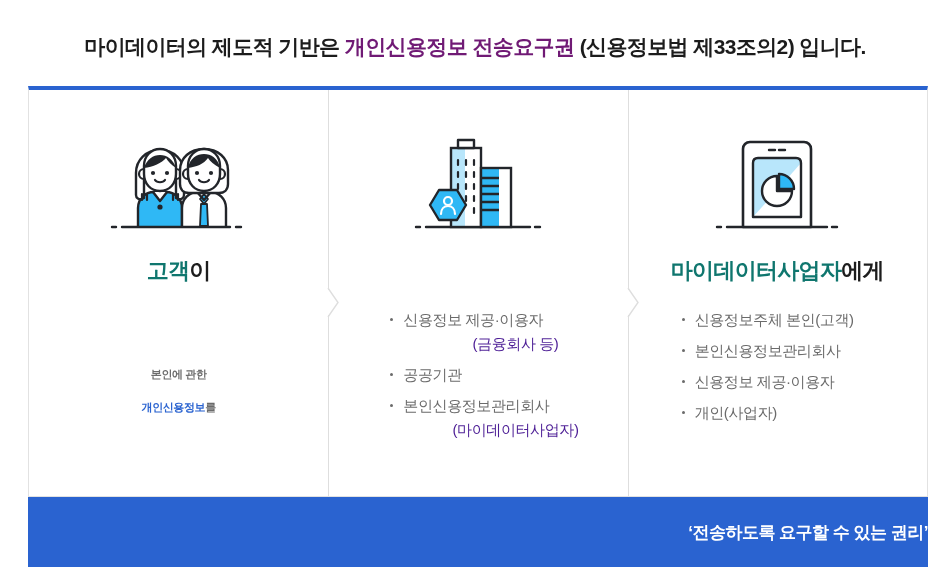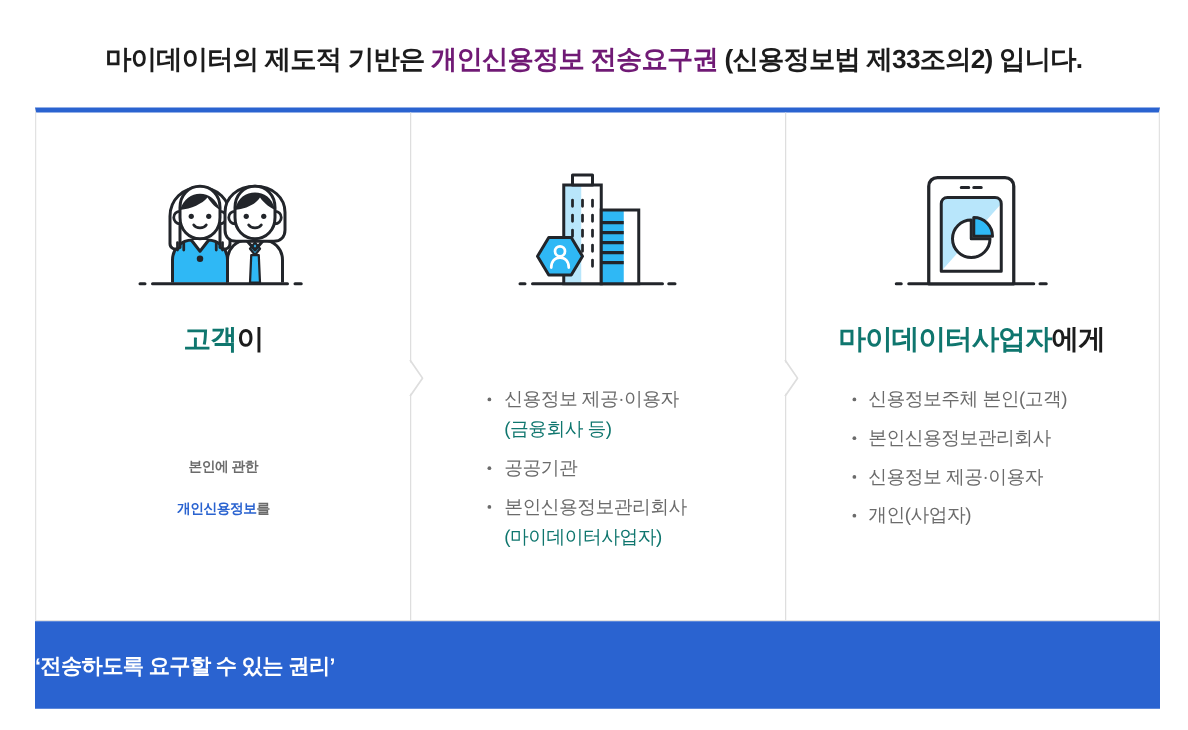--- a/index.html
+++ b/index.html
@@ -152,35 +152,36 @@
     position: absolute;
     left: 0;
     top: 10px;
     width: 3px;
     height: 3px;
     border-radius: 50%;
     background: #6b6b6b;
   }
   .bullets li .sub {
     display: block;
-    color: #0f766e;
+    color: #4c1d95;
+    text-align: center;
   }
 
   
   .banner {
     position: absolute;
     left: 28px;
     top: 497px;
     width: 900px;
     height: 70px;
     background: #2a63d0;
     color: #ffffff;
     display: flex;
     align-items: center;
-    justify-content: flex-start;
+    justify-content: flex-end;
     font-size: 17px;
     font-weight: 700;
     letter-spacing: -0.5px;
     white-space: nowrap;
   }
 </style>
 </head>
 <body>
 
 <div class="page-title">

